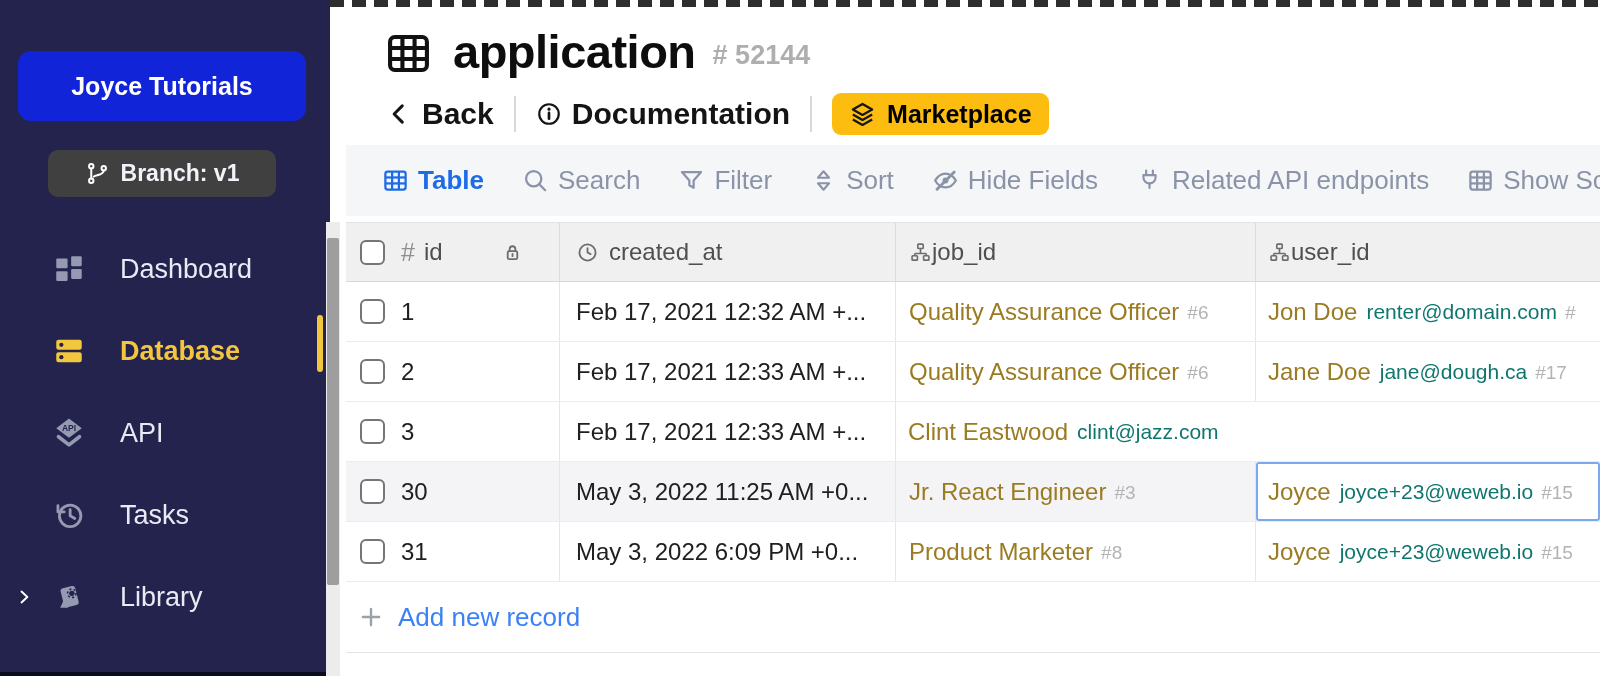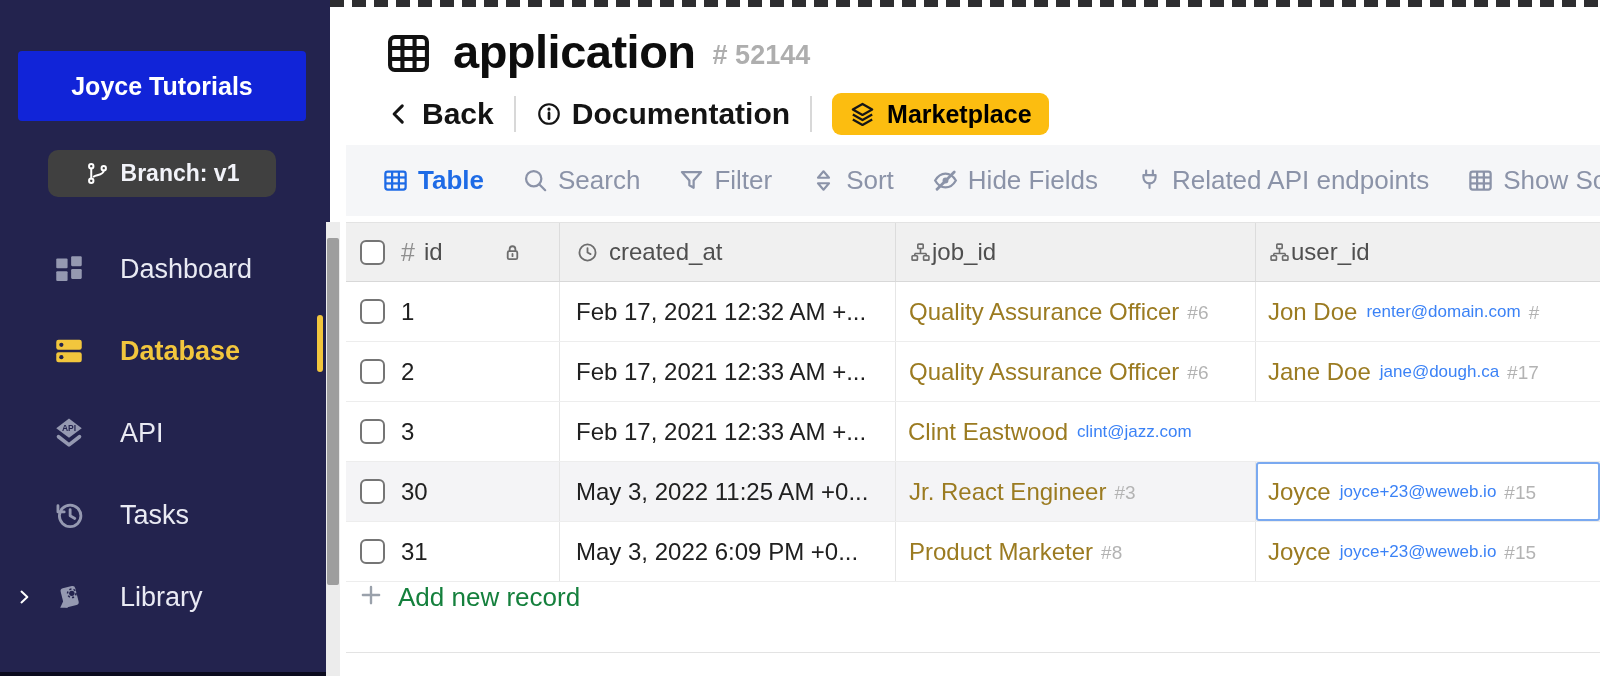--- a/index.html
+++ b/index.html
@@ -2,21 +2,21 @@
 <html><head>
 <meta charset="utf-8">
 <style>
   * { margin:0; padding:0; box-sizing:border-box; }
   body { font-family:"Liberation Sans", sans-serif; background:#fff; }
   .stage { position:relative; width:1600px; height:676px; overflow:hidden; background:#fff; }
 
   
   .sidebar { position:absolute; left:0; top:0; width:330px; height:676px; background:#23234e; }
   .sidebar::after { content:""; position:absolute; left:0; right:0; bottom:0; height:4px; background:#0b0b1e; }
-  .ws-btn { position:absolute; left:18px; top:51px; width:288px; height:70px; border:none; border-radius:4px;
+  .ws-btn { position:absolute; left:18px; top:51px; width:288px; height:70px; border:none; border-radius:13px;
             background:#1124d8; color:#fff; font-family:inherit; font-size:25px; font-weight:600; cursor:pointer; }
   .branch-btn { position:absolute; left:48px; top:150px; width:228px; height:47px; border:none; border-radius:10px;
             background:#404040; color:#f2f3f9; font-family:inherit; font-size:23px; font-weight:600;
             display:flex; align-items:center; justify-content:center; gap:11px; cursor:pointer; }
   .nav { position:absolute; left:0; top:228px; width:100%; }
   .nav-item { position:relative; height:82px; display:flex; align-items:center; padding-left:52px; cursor:pointer; }
   .nav-item .nicon { width:34px; height:34px; color:#9599b1; flex:0 0 34px; }
   .nav-item .nlabel { margin-left:34px; font-size:27px; font-weight:500; color:#e9eaf3; }
   .nav-item.active .nlabel { color:#f2c63d; font-weight:600; }
   .nav-item .expander { position:absolute; left:14px; width:20px; height:20px; color:#fff; }
@@ -63,24 +63,24 @@
   .checkbox { width:25px; height:25px; border:2px solid #757575; border-radius:6px; background:#fff; flex:0 0 25px; cursor:pointer; }
   .idnum { margin-left:16px; }
   .hash { color:#8f8f8f; margin-left:16px; font-size:25px; }
   .hlabel { margin-left:9px; }
   .lock-icon { width:23px; height:23px; color:#6d6d6d; margin-left:58px; }
   .cell-date { padding-left:16px; gap:10px; }
   .hcolicon { width:23px; height:23px; color:#6d6d6d; flex:0 0 23px; }
   .cell-job { padding-left:13px; }
   .cell-user { padding-left:12px; }
   .goldtxt { color:#9b7b21; }
-  .tealtxt { color:#3b82f6; font-size:17px; margin-left:9px; }
+  .tealtxt { color:#0f766e; font-size:21px; margin-left:9px; }
   .reftxt { color:#b3b3b3; font-size:19px; margin-left:8px; padding-top:3px; }
-  .addrow { display:flex; align-items:flex-start; height:71px; border-bottom:1px solid #e3e3e3; background:#fff;
-            color:#15803d; font-size:26px; gap:14px; padding-left:12px; cursor:pointer; }
+  .addrow { display:flex; align-items:center; height:71px; border-bottom:1px solid #e3e3e3; background:#fff;
+            color:#3b82f6; font-size:26px; gap:14px; padding-left:12px; cursor:pointer; }
   .addrow .picon { width:26px; height:26px; color:#9aa1ab; }
 
   
   .v-scrollbar { position:absolute; left:326px; top:222px; bottom:0; width:14px; background:#ececec; z-index:6; }
   .v-thumb { position:absolute; left:1px; top:16px; width:12px; height:347px; background:#9e9e9e; border-radius:2px; cursor:pointer; }
 
   svg { display:block; }
 </style>
 </head>
 <body>

